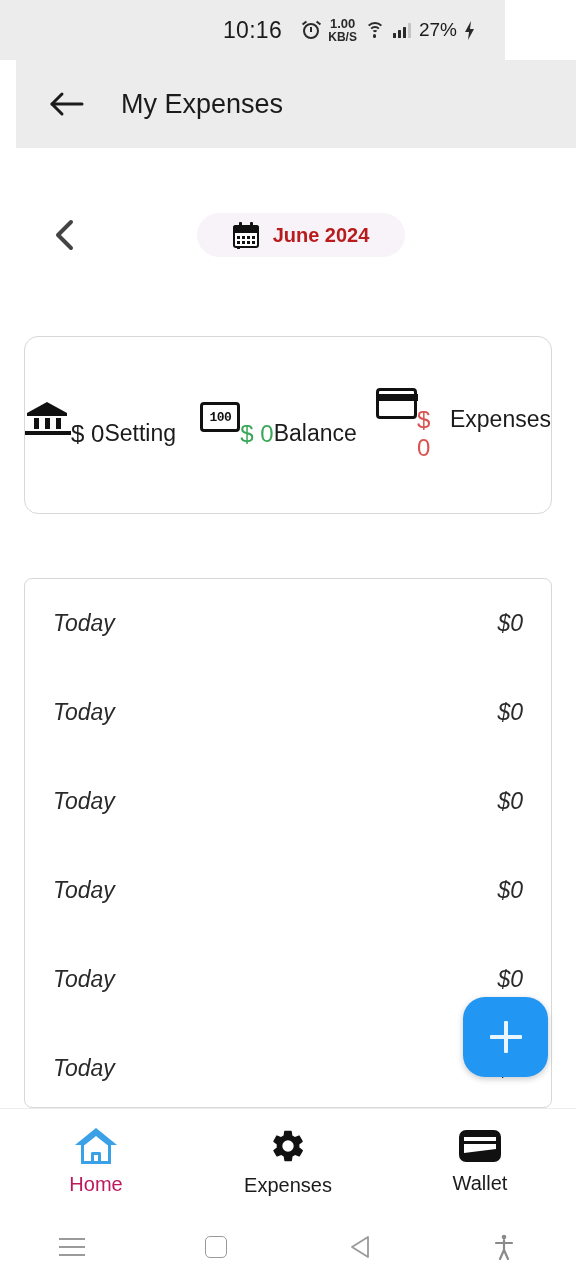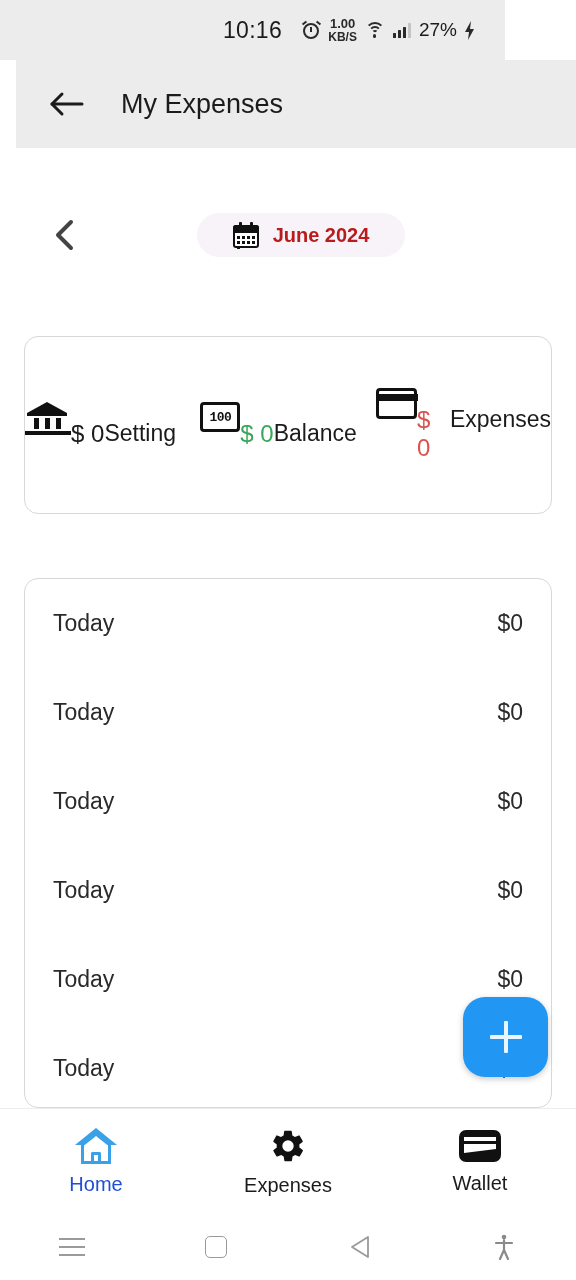--- a/index.html
+++ b/index.html
@@ -128,22 +128,23 @@
     font-family:"Liberation Mono", monospace;
   }
 
   .card-icon { width:42px; height:31px; position:relative; }
   .card-icon .frame { position:absolute; inset:0; border:3.5px solid #111; border-radius:4px; background:#fff; }
   .card-icon .stripe { position:absolute; left:0; top:6px; width:42px; height:7px; background:#111; }
 
   
   .list-card {
     position:absolute; left:24px; top:578px; width:528px; height:530px;
-    border:1.4px solid #d8d8d8; border-radius:14px; background:#fff;
+    border:1.4px solid #d8d8d8; border-radius:8px; background:#fff;
     overflow:hidden;
+    font-style:italic;
   }
   .tx-row {
     height:89px; display:flex; align-items:center; justify-content:space-between;
     padding:0 28px;
   }
   .tx-date { font-size:23px; color:#2a2a2a; }
   .tx-amount { font-size:23px; color:#2a2a2a; }
 
   
   .fab {
@@ -160,21 +161,21 @@
   .fab .plus:after { left:14px; top:0; width:4px; height:32px; }
 
   
   .bottomnav {
     position:absolute; left:0; top:1108px; width:576px; height:106px;
     background:#fff; border-top:1px solid #ededed;
     display:flex; align-items:center;
   }
   .nav-item { flex:1; display:flex; flex-direction:column; align-items:center; gap:9px; }
   .nav-label { font-size:20px; color:#1b1b1b; }
-  .nav-item.active .nav-label { color:#1d4ed8; }
+  .nav-item.active .nav-label { color:#be185d; }
 
   .home-icon { width:42px; height:36px; position:relative; }
   .home-icon .roof {
     position:absolute; left:0; top:0; width:0; height:0;
     border-left:21px solid transparent; border-right:21px solid transparent;
     border-bottom:17px solid #3aa0e8;
   }
   .home-icon .roofin {
     position:absolute; left:6px; top:8px; width:0; height:0;
     border-left:15px solid transparent; border-right:15px solid transparent;

